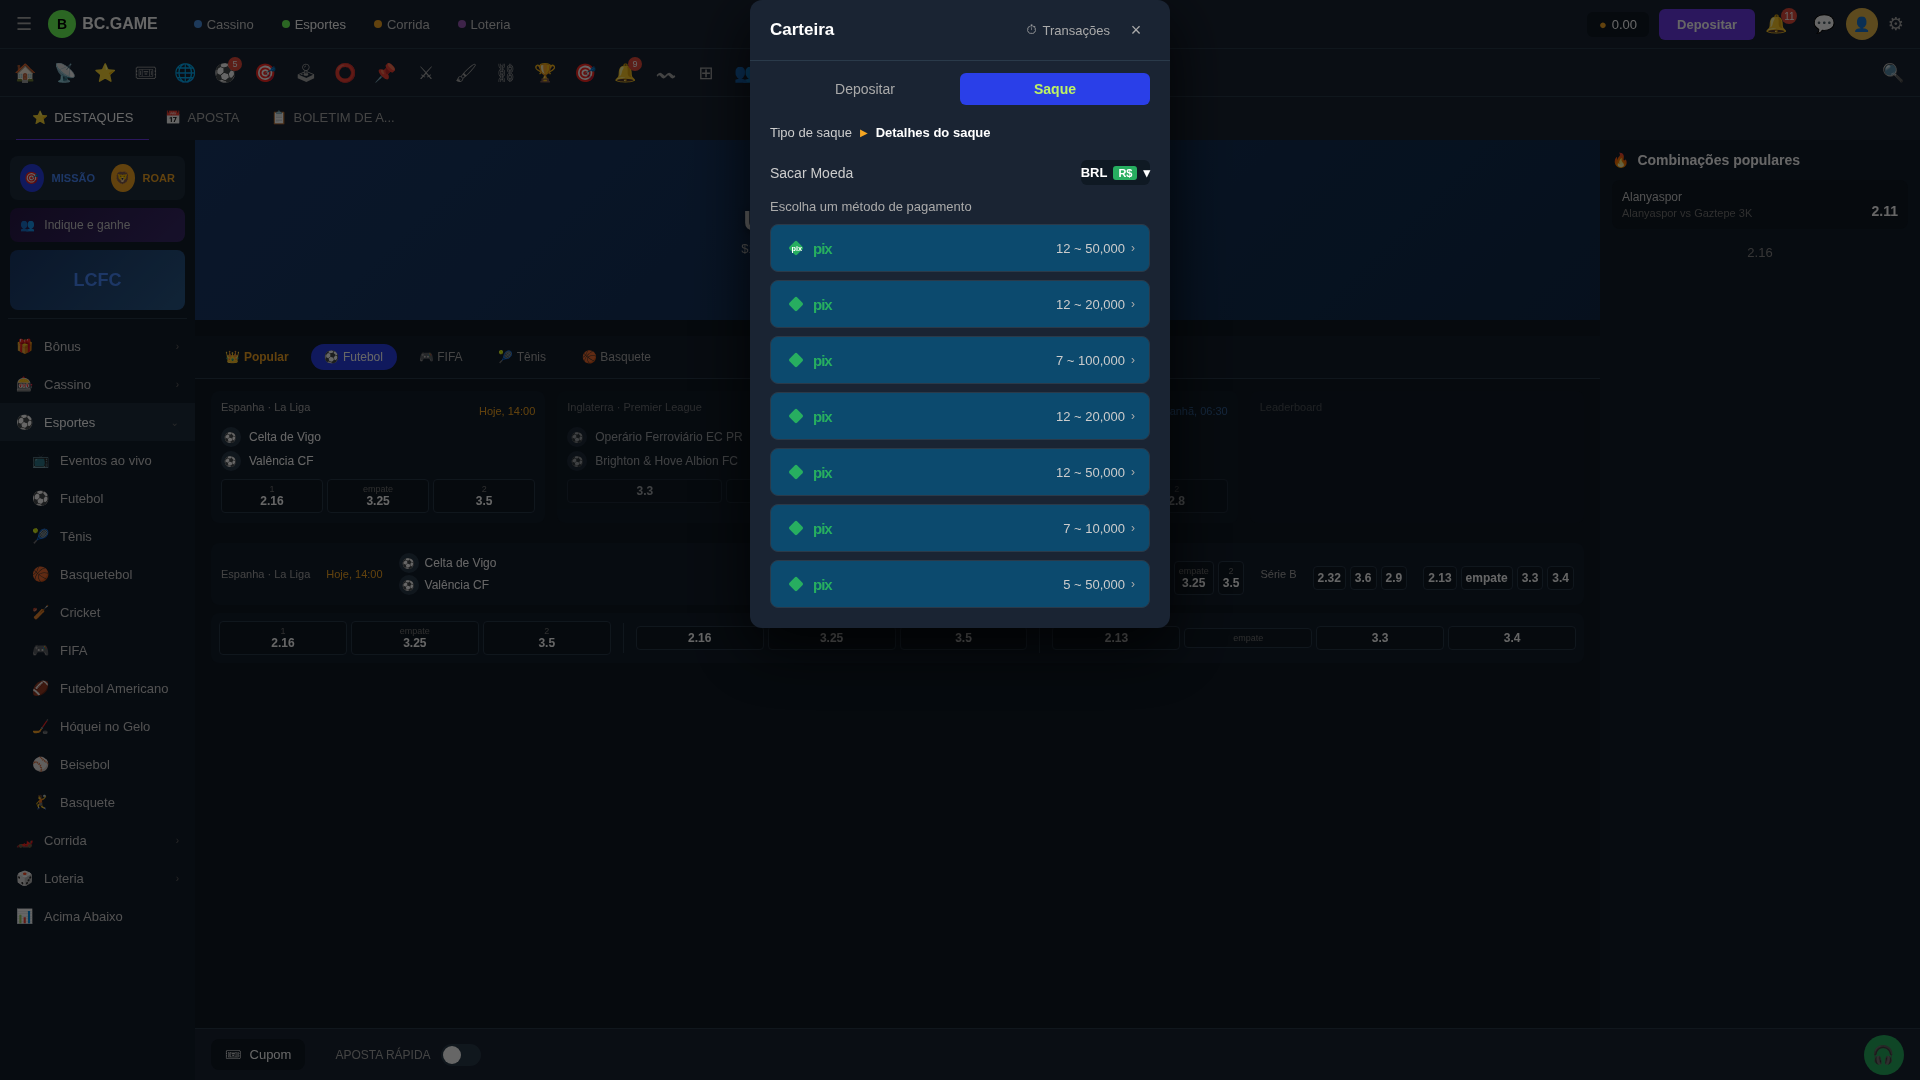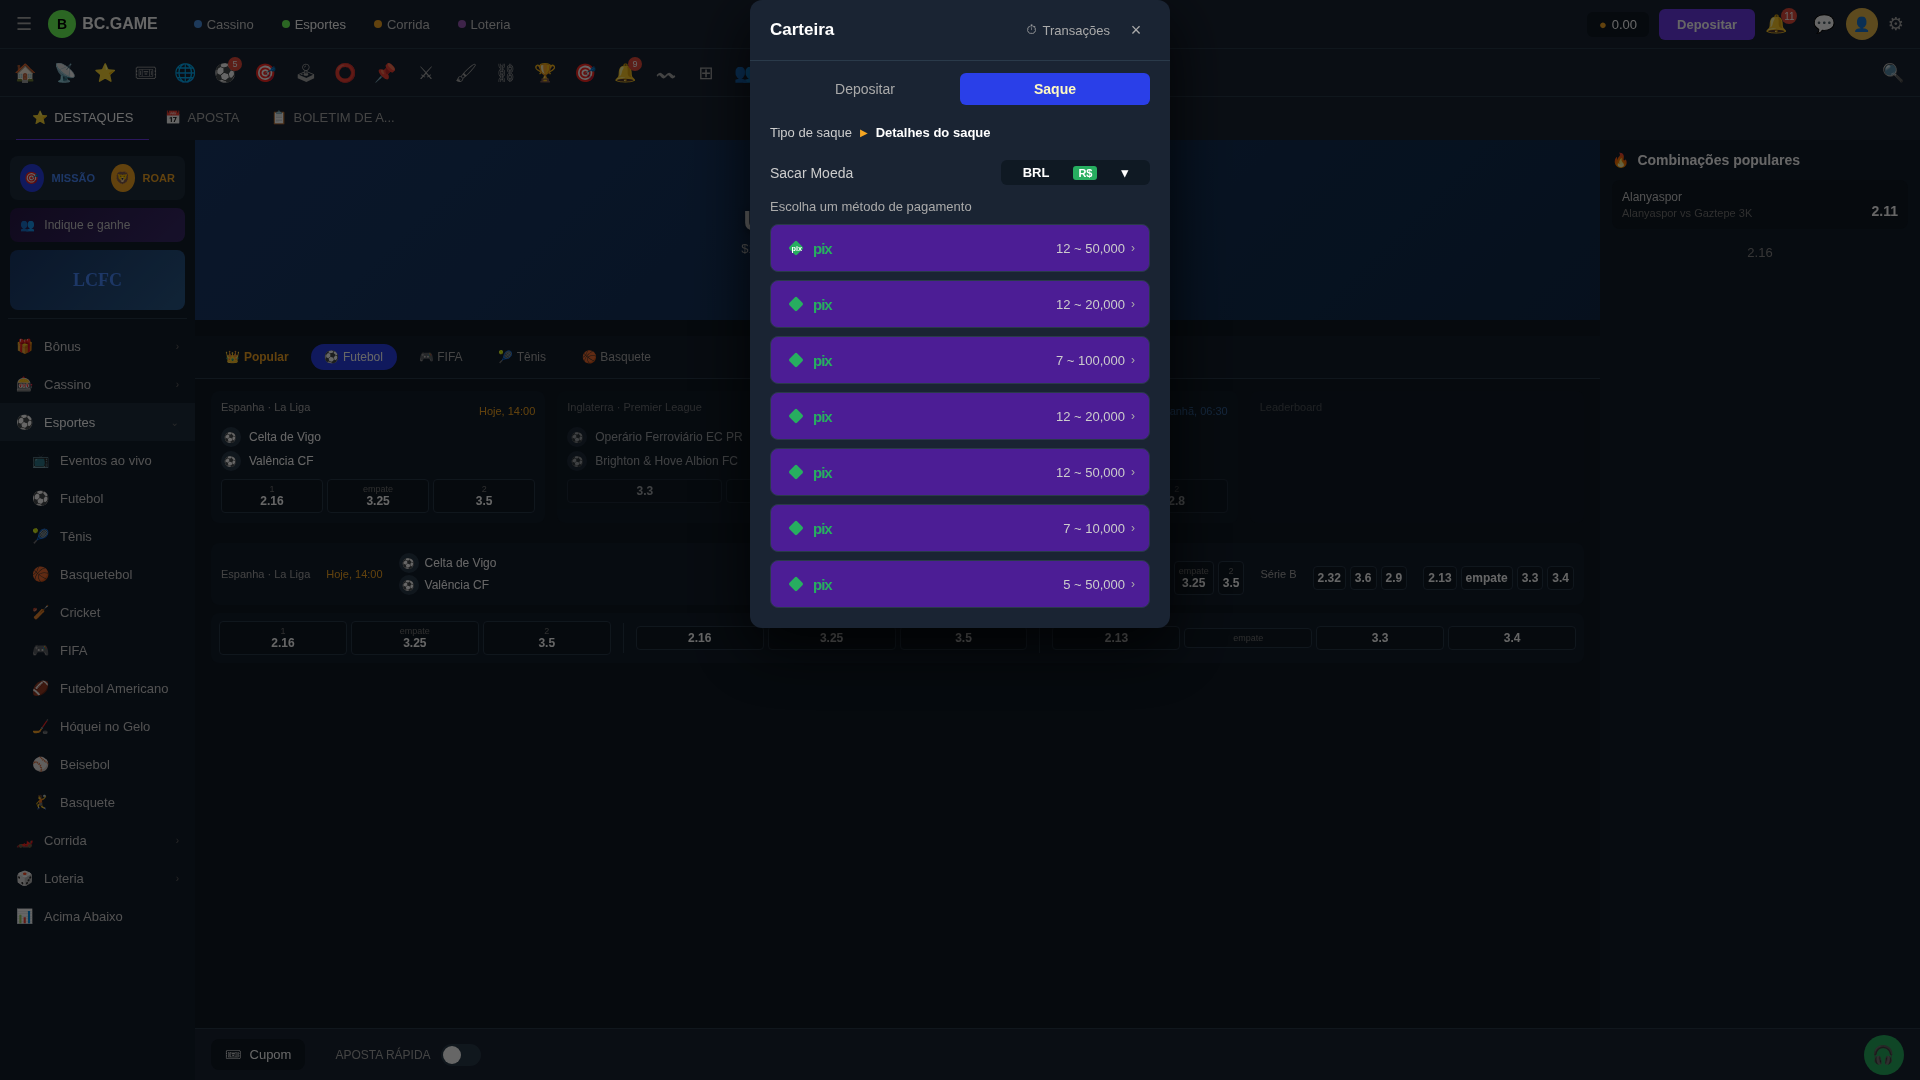--- a/index.html
+++ b/index.html
@@ -85,21 +85,21 @@
     .sidebar::-webkit-scrollbar-thumb { background: #3a4a5a; }
     .sidebar-section { padding: 4px 0; }
     .sidebar-item { display: flex; align-items: center; gap: 10px; padding: 10px 16px; cursor: pointer; font-size: 13px; color: #ccc; }
     .sidebar-item .si-icon { width: 18px; height: 18px; display: flex; align-items: center; justify-content: center; font-size: 14px; color: #aaa; }
     .sidebar-item .si-arrow { margin-left: auto; font-size: 10px; color: #666; }
     .sidebar-divider { height: 1px; background: #2a3a4a; margin: 4px 8px; }
     .mission-box { margin: 8px 10px; background: #1e2e3e; border-radius: 8px; padding: 8px 10px; display: flex; gap: 8px; align-items: center; }
     .mission-icon { background: #2a3fe8; border-radius: 50%; width: 28px; height: 28px; display: flex; align-items: center; justify-content: center; font-size: 12px; }
     .roar-icon { background: #f5a623; border-radius: 50%; width: 28px; height: 28px; display: flex; align-items: center; justify-content: center; font-size: 12px; }
     .refer-box { margin: 8px 10px; background: linear-gradient(135deg, #2a1a4a, #3a2a6a); border-radius: 8px; padding: 10px; font-size: 12px; color: #ccc; cursor: pointer; }
-    .promo-banner { margin: 8px 10px; border-radius: 8px; overflow: hidden; height: 60px; background: linear-gradient(135deg, #1a3a6a, #2a5a8a); display: flex; align-items: center; justify-content: center; font-size: 18px; font-weight: 900; color: #4a8aff; font-family: Liberation Serif, serif; }
+    .promo-banner { margin: 8px 10px; border-radius: 8px; overflow: hidden; height: 60px; background: linear-gradient(135deg, #1a3a6a, #2a5a8a); display: flex; align-items: center; justify-content: center; font-size: 18px; font-weight: 900; color: #4a8aff; }
 
     
     .content-area {
       flex: 1;
       overflow-y: auto;
       overflow-x: hidden;
       background: #0f1923;
       position: relative;
     }
     .content-area::-webkit-scrollbar { width: 4px; }
@@ -136,49 +136,49 @@
       border-bottom: 1px solid #2a3a4a;
     }
     .modal-title { font-size: 17px; font-weight: 600; color: #fff; }
     .modal-actions { display: flex; align-items: center; gap: 12px; }
     .transactions-btn { display: flex; align-items: center; gap: 6px; font-size: 13px; color: #aaa; cursor: pointer; }
     .close-btn { color: #aaa; cursor: pointer; font-size: 18px; width: 28px; height: 28px; display: flex; align-items: center; justify-content: center; border-radius: 50%; }
 
     
     .modal-tabs { display: flex; padding: 12px 20px; gap: 0; }
     .modal-tab { flex: 1; text-align: center; padding: 8px; border-radius: 6px; cursor: pointer; font-size: 14px; color: #aaa; }
-    .modal-tab.active { background: #2a3fe8; color: #fef9c3; font-weight: 600; }
+    .modal-tab.active { background: #2a3fe8; color: #bef264; font-weight: 600; }
 
     
     .modal-breadcrumb { display: flex; align-items: center; gap: 8px; padding: 8px 20px 12px; font-size: 13px; }
     .breadcrumb-step { color: #ccc; cursor: pointer; }
     .breadcrumb-step.active { color: #fff; font-weight: 600; }
     .breadcrumb-arrow { color: #f5a623; font-size: 10px; }
 
     
     .modal-content { flex: 1; overflow-y: auto; padding: 0 20px 12px; }
     .modal-content::-webkit-scrollbar { width: 4px; }
     .modal-content::-webkit-scrollbar-thumb { background: #3a4a5a; }
 
     
     .currency-row { display: flex; align-items: center; justify-content: space-between; padding: 8px 0 14px; }
     .currency-label { font-size: 14px; color: #ccc; }
-    .currency-selector { display: flex; align-items: center; gap: 24px; background: #0f1923; padding: 5px 22px; border-radius: 6px; cursor: pointer; font-size: 13px; font-weight: 600; }
+    .currency-selector { display: flex; align-items: center; gap: 6px; background: #0f1923; padding: 5px 0; border-radius: 6px; cursor: pointer; font-size: 13px; font-weight: 600; }
     .currency-badge { background: #27ae60; color: #fff; border-radius: 3px; padding: 1px 5px; font-size: 11px; font-weight: 700; }
 
     
     .payment-label { font-size: 13px; color: #aaa; margin-bottom: 10px; }
 
     
     .payment-row {
       display: flex;
       align-items: center;
       justify-content: space-between;
       padding: 12px 14px;
-      background: #4c1d95;
+      background: #0c4a6e;
       border-radius: 8px;
       margin-bottom: 8px;
       cursor: pointer;
       border: 1px solid #2a3a4a;
     }
     .pix-logo { display: flex; align-items: center; gap: 6px; }
     .payment-range { display: flex; align-items: center; gap: 6px; font-size: 13px; color: #ccc; }
     .range-arrow { color: #aaa; font-size: 12px; }
     .hero-section { position: relative; height: 180px; background: linear-gradient(135deg, #1a3a6a, #0f2a4a); margin-bottom: 16px; display: flex; align-items: center; justify-content: center; overflow: hidden; }
     .hero-title { font-size: 28px; font-weight: 900; color: #fff; text-shadow: 2px 2px 8px rgba(0,0,0,0.8); }

